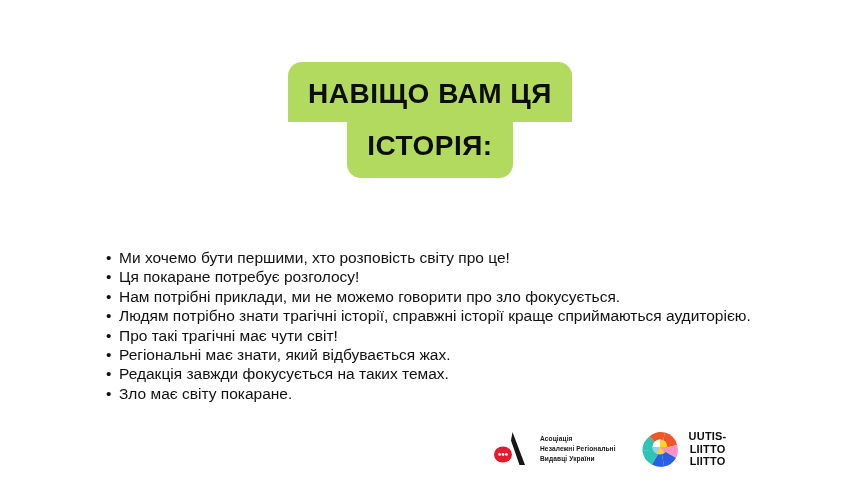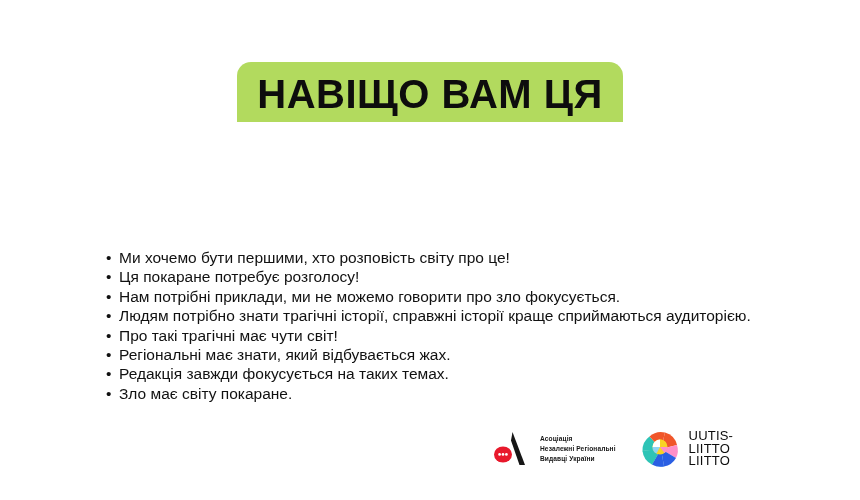--- a/index.html
+++ b/index.html
@@ -26,21 +26,21 @@
   
   .title-block {
     position: absolute;
     left: 0;
     top: 62px;
     width: 860px;
     text-align: center;
   }
   .title-line {
     display: block;
-    font-size: 40px;
+    font-size: 28px;
     line-height: 44px;
     font-weight: 700;
     letter-spacing: 0.5px;
     color: #0d0d0d;
     text-transform: uppercase;
     white-space: nowrap;
     text-decoration: underline;
   }
   .title-line > span {
     display: inline-block;
@@ -122,35 +122,37 @@
     display: flex;
     align-items: center;
     gap: 7px;
   }
   .uml-mark {
     width: 42px;
     height: 42px;
     flex: 0 0 42px;
   }
   .uml-text {
-    font-size: 13px;
+    font-size: 11px;
     line-height: 12.6px;
-    font-weight: 400;
+    font-weight: 700;
     color: #0d0d0d;
     letter-spacing: 0.2px;
     white-space: nowrap;
+    text-align: center;
   }
 </style>
 </head>
 <body>
 
 <div class="slide">
 
   <div class="title-block">
     <div class="title-line line1"><span>НАВІЩО ВАМ ЦЯ</span></div>
+    <div class="title-line line2"><span>ІСТОРІЯ:</span></div>
   </div>
 
   <div class="bullets">
     <div class="bullet-row">
       <span class="bullet-mark">•</span>
       <span class="bullet-text">Ми хочемо бути першими, хто розповість світу про це!</span>
     </div>
     <div class="bullet-row">
       <span class="bullet-mark">•</span>
       <span class="bullet-text">Ця покаране потребує розголосу!</span>

